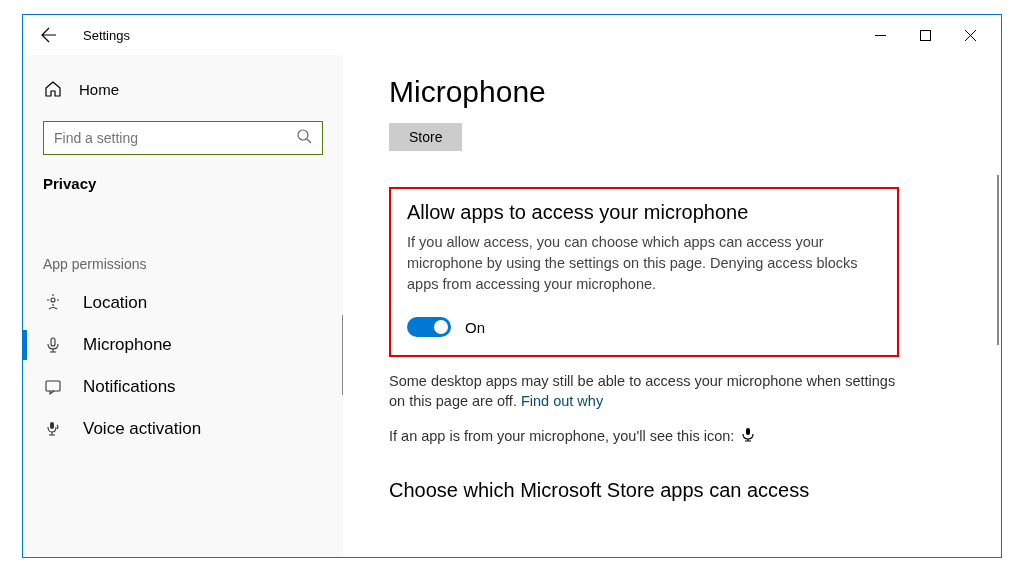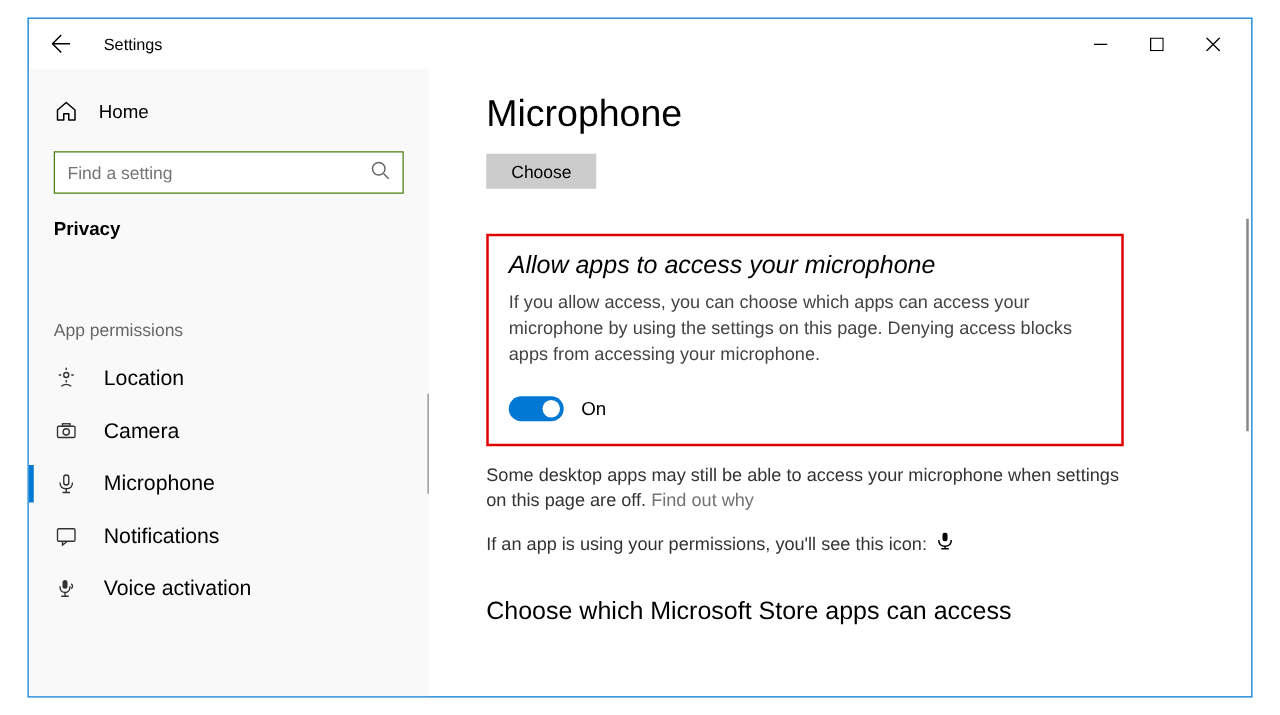--- a/index.html
+++ b/index.html
@@ -22,28 +22,28 @@
     .group-label { font-size: 14px; color: #666; margin-top: 40px; margin-bottom: 10px; }
     .nav-item { display: flex; align-items: center; height: 42px; cursor: pointer; position: relative; padding-left: 0; }
     .nav-item .icon { width: 20px; display:flex; align-items:center; justify-content:center; color:#333; }
     .nav-item .label { margin-left: 20px; font-size: 17px; color: #000; }
     .nav-item.active::before { content: ""; position: absolute; left: -20px; top: 6px; bottom: 6px; width: 4px; background: #0078d4; }
     .sidebar-divider { position: absolute; right: 0; top: 260px; height: 80px; width: 1px; background: #888; }
     .main { flex: 1; padding: 20px 40px 20px 46px; overflow: hidden; position: relative; }
     .page-title { font-size: 30px; font-weight: 400; color: #000; margin-bottom: 14px; }
     .change-btn { background: #cccccc; border: none; padding: 6px 20px; font-size: 14px; cursor: pointer; color: #000; }
     .redbox { border: 2px solid #e00000; padding: 12px 16px 18px 16px; margin-top: 36px; width: 510px; }
-    .section-heading { font-size: 20px; font-weight: 400; color: #000; margin-bottom: 8px; font-style: italic; }
+    .section-heading { font-size: 20px; font-weight: 400; color: #000; margin-bottom: 8px; }
     .section-desc { font-size: 14.5px; color: #444; line-height: 1.45; margin-bottom: 22px; }
     .toggle-row { display: flex; align-items: center; gap: 14px; }
     .toggle { width: 44px; height: 20px; background: #0078d4; border-radius: 10px; position: relative; cursor: pointer; }
     .toggle-knob { position: absolute; right: 3px; top: 3px; width: 14px; height: 14px; background: #fff; border-radius: 50%; }
     .toggle-label { font-size: 15px; color: #000; }
     .note-text { font-size: 14.5px; color: #333; margin-top: 14px; line-height: 1.4; max-width: 520px; }
-    .link { color: #737373; cursor: pointer; margin-top: 24px; }
+    .link { color: #0c4a6e; cursor: pointer; margin-top: 24px; }
     .icon-inline { display: inline-block; vertical-align: middle; }
     .section-heading2 { font-size: 20px; font-weight: 400; color: #000; margin-top: 32px; max-width: 520px; }
     .scroll-ind { position: absolute; right: 2px; top: 120px; height: 170px; width: 2px; background: #888; }
   </style>
 </head>
 <body>
 
 <div class="window">
 
   <div class="titlebar">
@@ -102,30 +102,20 @@
         <span class="icon">
           <svg width="18" height="18" viewBox="0 0 18 18">
               <circle cx="9" cy="6" r="2" stroke="#333" stroke-width="1.1" fill="none"></circle>
               <path d="M9 2 V0 M9 10 V12 M5 6 H3 M13 6 H15" stroke="#333" stroke-width="1.1"></path>
               <path d="M5 15 Q9 12 13 15" stroke="#333" stroke-width="1.1" fill="none"></path>
             </svg>
         </span>
         <span class="label">Location</span>
       </div>
 
-      <div class="nav-item">
-        <span class="icon">
-          <svg width="18" height="18" viewBox="0 0 18 18">
-              <rect x="2" y="5" width="14" height="9" rx="1" stroke="#333" stroke-width="1.1" fill="none"></rect>
-              <circle cx="9" cy="9.5" r="2.5" stroke="#333" stroke-width="1.1" fill="none"></circle>
-              <rect x="6" y="3" width="6" height="2" stroke="#333" stroke-width="1.1" fill="none"></rect>
-            </svg>
-        </span>
-        <span class="label">Camera</span>
-      </div>
 
       <div class="nav-item active">
         <span class="icon">
           <svg width="18" height="18" viewBox="0 0 18 18">
               <rect x="7" y="2" width="4" height="8" rx="2" stroke="#333" stroke-width="1.1" fill="none"></rect>
               <path d="M4 8 Q4 13 9 13 Q14 13 14 8" stroke="#333" stroke-width="1.1" fill="none"></path>
               <path d="M9 13 V16 M6 16 H12" stroke="#333" stroke-width="1.1"></path>
             </svg>
         </span>
         <span class="label">Microphone</span>
@@ -151,39 +141,39 @@
             </svg>
         </span>
         <span class="label">Voice activation</span>
       </div>
 
       <div class="sidebar-divider"></div>
     </div>
 
     <div class="main">
       <div class="page-title">Microphone</div>
-      <button class="change-btn">Choose</button>
+      <button class="change-btn">Store</button>
 
       <div class="redbox">
         <div class="section-heading">Allow apps to access your microphone</div>
         <div class="section-desc">If you allow access, you can choose which apps can access your microphone by using the settings on this page. Denying access blocks apps from accessing your microphone.</div>
         <div class="toggle-row">
           <div class="toggle">
             <div class="toggle-knob"></div>
           </div>
           <span class="toggle-label">On</span>
         </div>
       </div>
 
       <div class="note-text">
         <span>Some desktop apps may still be able to access your microphone when settings on this page are off. </span><span class="link">Find out why</span>
       </div>
 
       <div class="note-text">
-        <span>If an app is using your permissions, you'll see this icon:</span>
+        <span>If an app is from your microphone, you'll see this icon:</span>
         <span class="icon-inline" style="margin-left:4px;">
           <svg width="12" height="14" viewBox="0 0 12 14">
               <rect x="4" y="0" width="4" height="7" rx="2" fill="#000"></rect>
               <path d="M1 6 Q1 11 6 11 Q11 11 11 6" stroke="#000" stroke-width="1.2" fill="none"></path>
               <path d="M6 11 V13 M3 13 H9" stroke="#000" stroke-width="1.2"></path>
             </svg>
         </span>
       </div>
 
       <div class="section-heading2">Choose which Microsoft Store apps can access</div>

